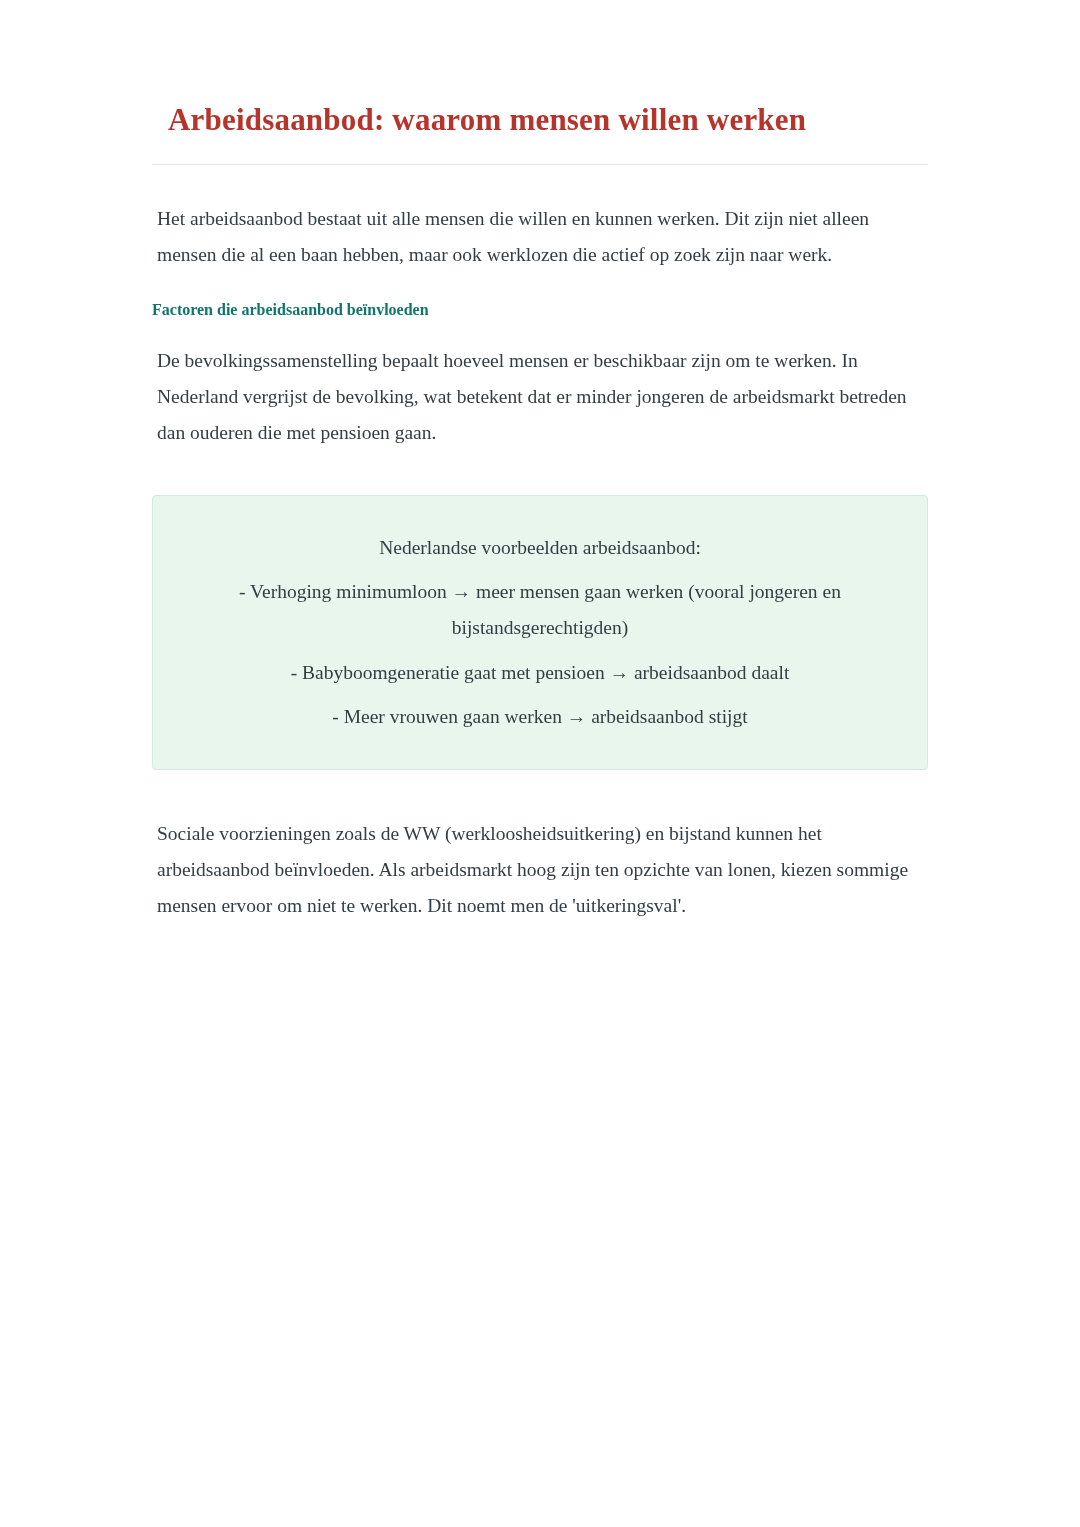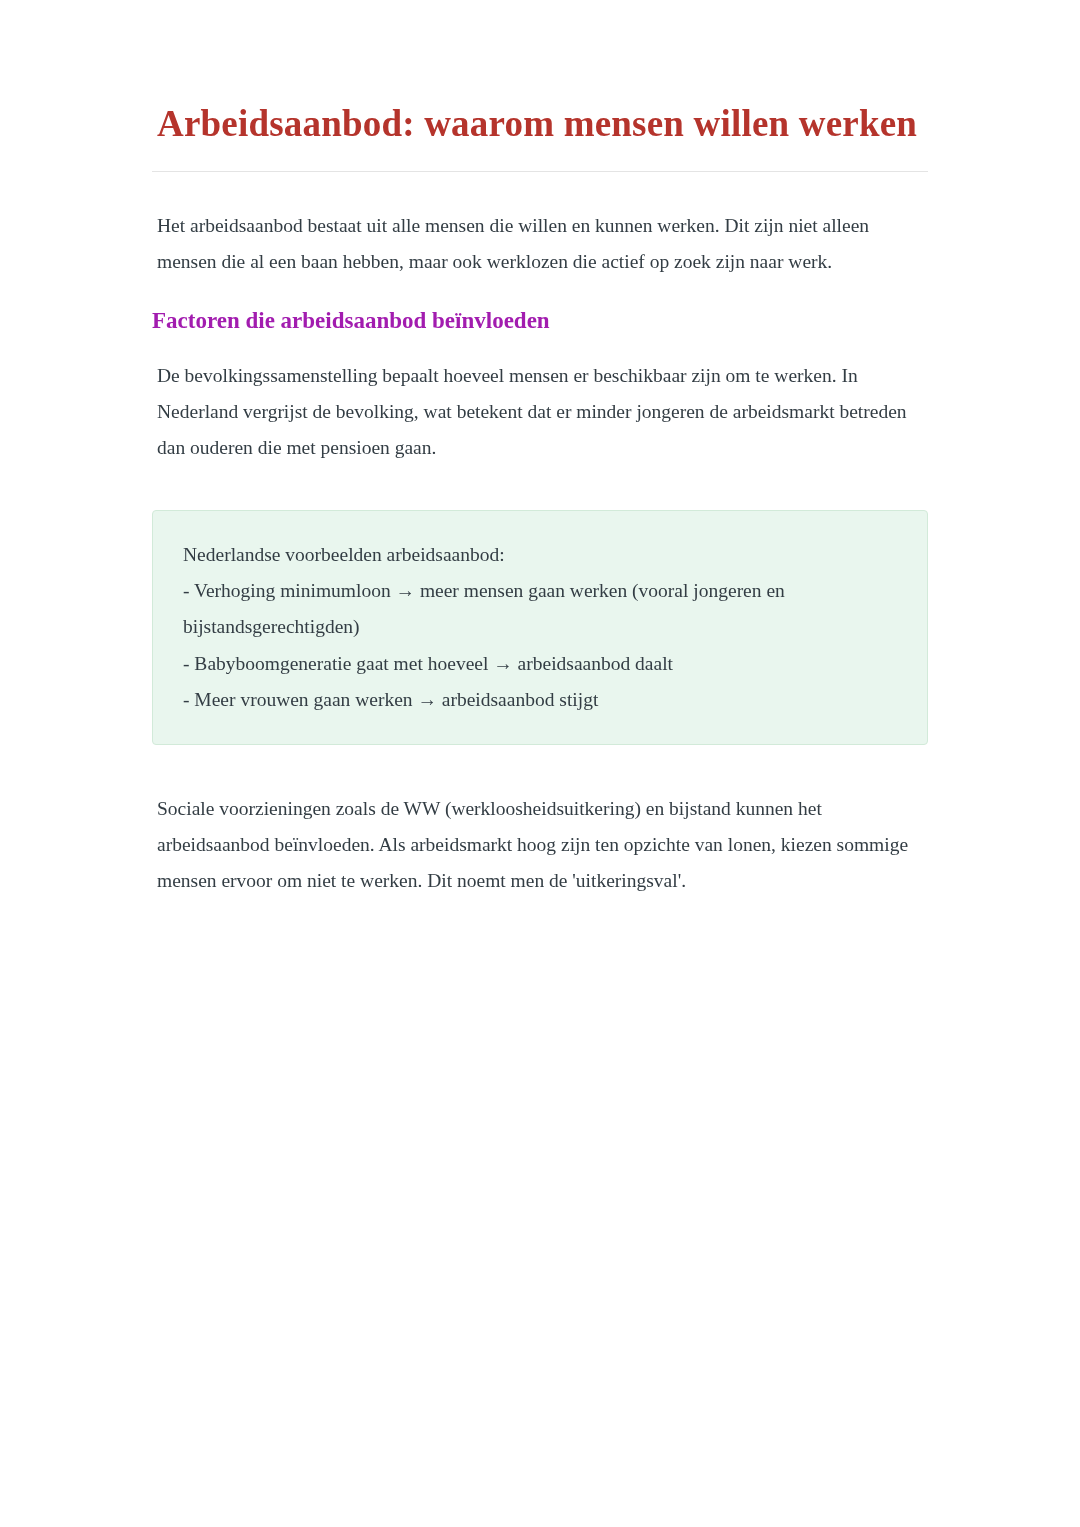--- a/index.html
+++ b/index.html
@@ -14,52 +14,53 @@
     .page {
       width: 1080px;
       min-height: 1527px;
       margin: 0 auto;
       background: #ffffff;
       box-sizing: border-box;
       padding: 102px 152px 60px 152px;
     }
     .title {
       color: #b5342c;
-      font-size: 37px;
+      font-size: 31px;
       font-weight: 700;
-      margin: 0 0 26px 5px;
+      margin: 0 0 26px 16px;
       letter-spacing: 0.2px;
     }
     .divider {
       border: none;
       border-top: 1px solid #e4e4e4;
       margin: 0 0 36px 0;
     }
     .para {
       font-size: 19.5px;
       line-height: 1.85;
       margin: 0 0 28px 5px;
     }
     .section-heading {
-      color: #a21caf;
-      font-size: 23px;
+      color: #0f766e;
+      font-size: 16px;
       font-weight: 700;
       margin: 24px 0 24px 0;
     }
     .callout {
       background: #e9f6ee;
       border: 1px solid #d2ead9;
       border-radius: 4px;
       padding: 26px 30px;
       margin: 44px 0 46px 0;
     }
     .callout p {
-      margin: 0;
+      margin: 8px;
       font-size: 19.5px;
       line-height: 1.85;
+      text-align: center;
     }
   </style>
 </head>
 <body>
 
 <div class="page">
 
   <h1 class="title">Arbeidsaanbod: waarom mensen willen werken</h1>
 
   <hr class="divider">
@@ -68,20 +69,20 @@
 
   <h2 class="section-heading">Factoren die arbeidsaanbod beïnvloeden</h2>
 
 
   <p class="para">De bevolkingssamenstelling bepaalt hoeveel mensen er beschikbaar zijn om te werken. In Nederland vergrijst de bevolking, wat betekent dat er minder jongeren de arbeidsmarkt betreden dan ouderen die met pensioen gaan.</p>
 
 
   <div class="callout">
     <p>Nederlandse voorbeelden arbeidsaanbod:</p>
     <p>- Verhoging minimumloon → meer mensen gaan werken (vooral jongeren en bijstandsgerechtigden)</p>
-    <p>- Babyboomgeneratie gaat met hoeveel → arbeidsaanbod daalt</p>
+    <p>- Babyboomgeneratie gaat met pensioen → arbeidsaanbod daalt</p>
     <p>- Meer vrouwen gaan werken → arbeidsaanbod stijgt</p>
   </div>
 
   <p class="para">Sociale voorzieningen zoals de WW (werkloosheidsuitkering) en bijstand kunnen het arbeidsaanbod beïnvloeden. Als arbeidsmarkt hoog zijn ten opzichte van lonen, kiezen sommige mensen ervoor om niet te werken. Dit noemt men de 'uitkeringsval'.</p>
 
 
 </div>
 
 </body></html>

